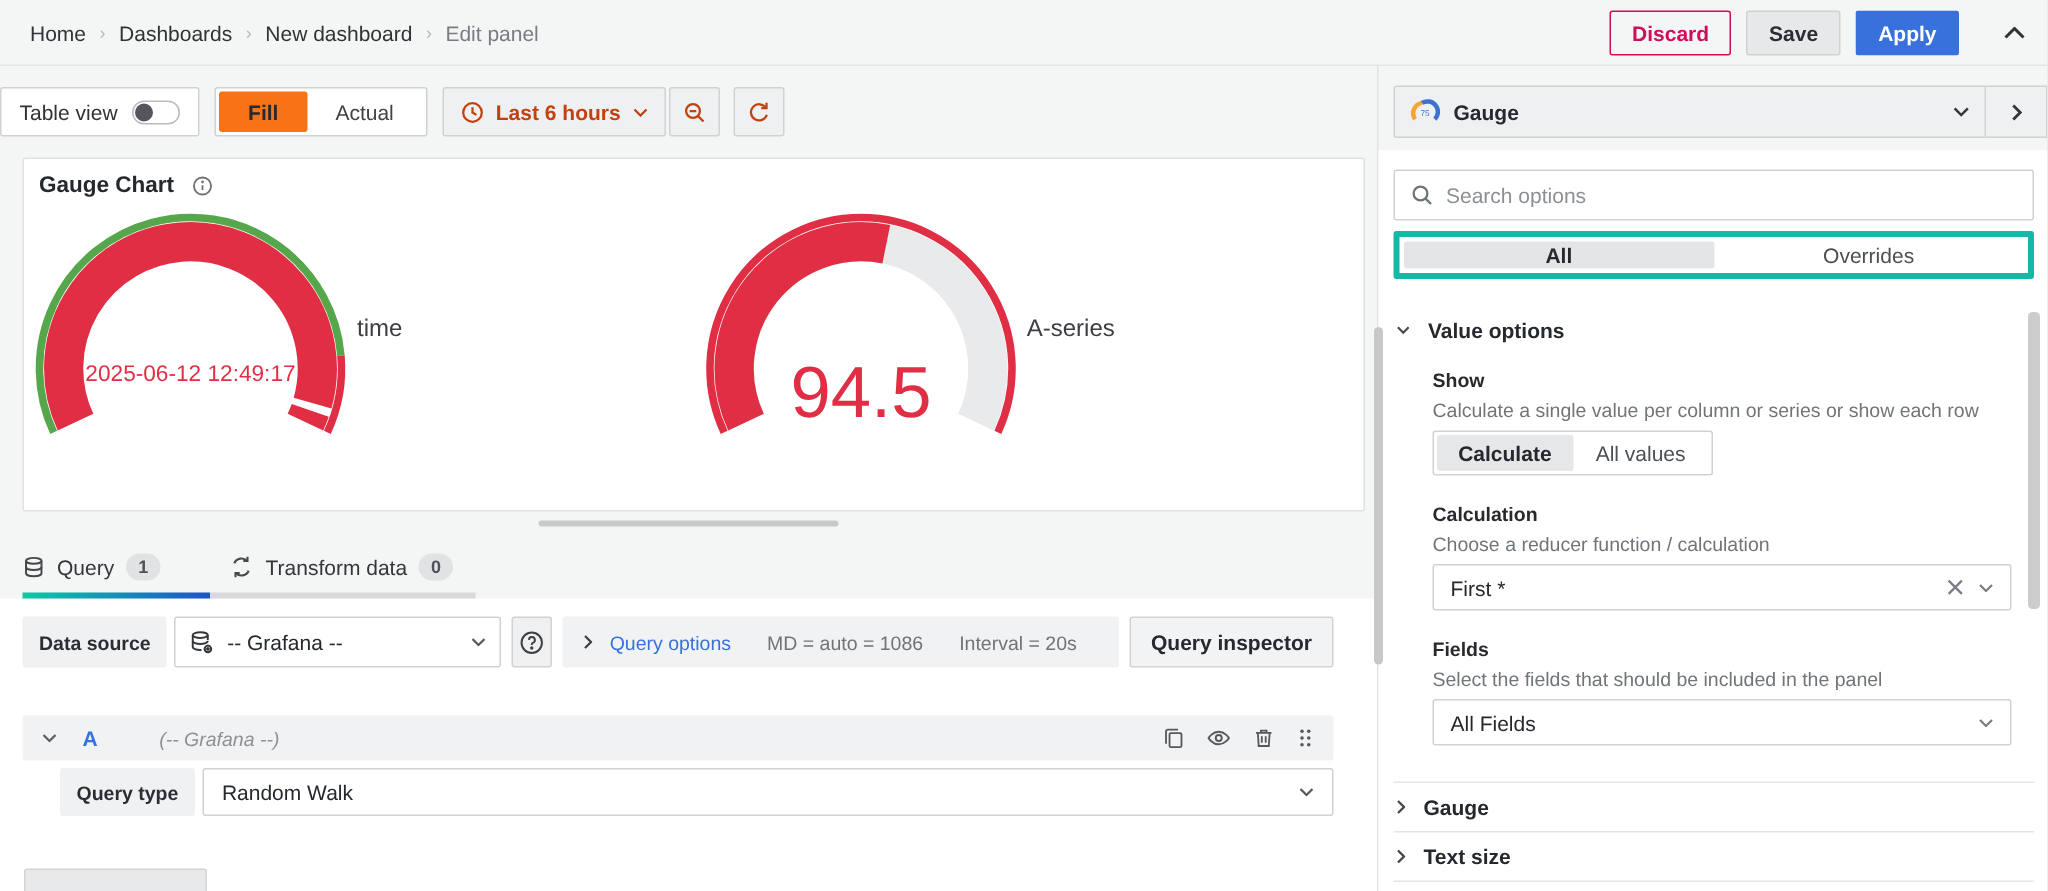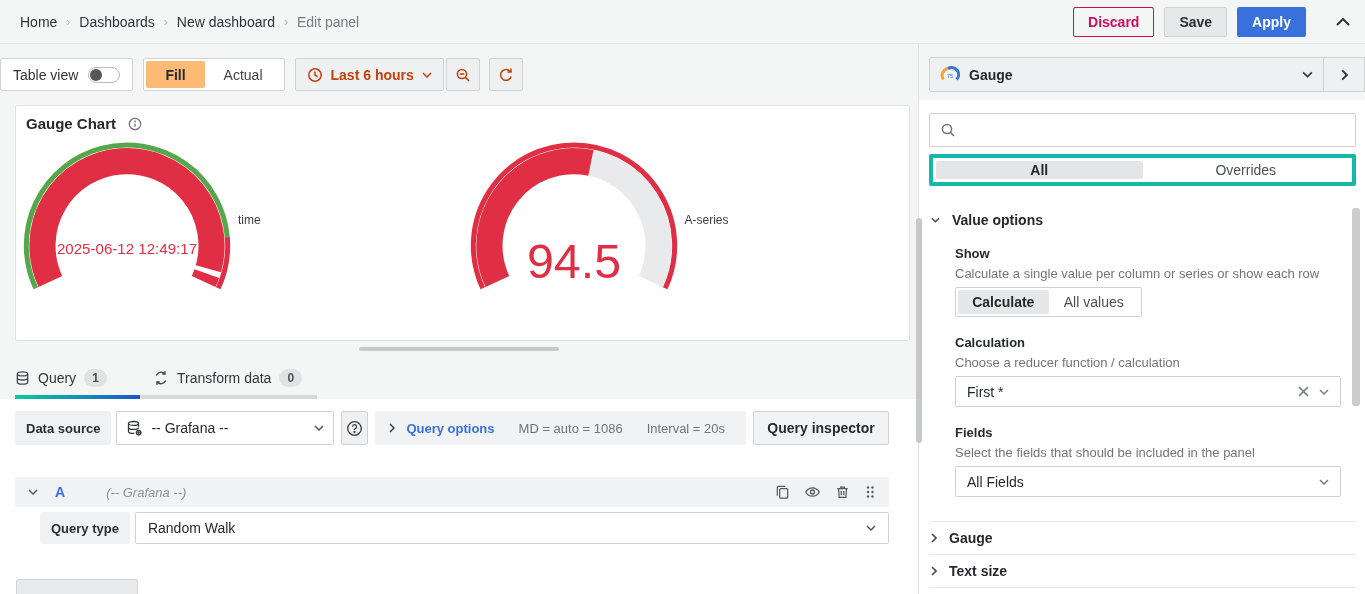--- a/index.html
+++ b/index.html
@@ -36,36 +36,36 @@
   .tv-box { height:33px; background:#fff; border:1px solid #d0d2d4; border-radius:2px;
             display:flex; align-items:center; gap:10px; padding:0 12px; cursor:pointer; }
   .tv-label { color:#2f3337; }
   .toggle { width:32px; height:16px; border:1px solid #b9bbbe; border-radius:9px; background:#fff; position:relative; }
   .toggle::after { content:""; position:absolute; left:1px; top:1px; width:12px; height:12px;
                    border-radius:50%; background:#53575c; }
   .seg-group { height:33px; margin-left:10px; background:#fff; border:1px solid #d0d2d4; border-radius:2px;
                display:flex; align-items:center; padding:2px; }
   .seg { height:27px; padding:0 19px; display:flex; align-items:center; border-radius:2px;
          color:#3f4348; cursor:pointer; }
-  .seg.sel { background:#fdba74; font-weight:bold; color:#26292e; }
+  .seg.sel { background:#f97316; font-weight:bold; color:#26292e; }
   .tool-btn { height:33px; background:#eef0f2; border:1px solid #d0d2d4; border-radius:2px;
               display:flex; align-items:center; gap:8px; padding:0 9px; color:#c2410c; cursor:pointer; }
   .time-btn { margin-left:10px; font-weight:bold; padding:0 11px; }
   .zoom-btn { margin-left:2px; width:34px; justify-content:center; }
   .refresh-btn { margin-left:9px; width:34px; justify-content:center; }
 
   
   .panel-card { margin:13px 8px 0 15px; height:236px; background:#fff; border:1px solid #e0e1e3;
                 border-radius:2px; overflow:hidden; }
   .panel-title-row { display:flex; align-items:center; gap:12px; padding:9px 0 0 10px; }
   .panel-title { font-size:15px; font-weight:bold; color:#24292e; }
   .info-ic { color:#6e7277; }
   .gauges { display:flex; margin-top:9px; }
   .gauge-half { flex:1; display:flex; flex-direction:row; align-items:center; }
-  .gauge-label { margin-top:7px; font-size:12px; color:#3b3e42; }
+  .gauge-label { margin-top:7px; font-size:16px; color:#3b3e42; }
   .gv-val { font-weight:500; }
 
   
   .drag-handle { width:200px; height:4px; border-radius:2px; background:#c7c9cc; margin:6px auto 0; cursor:row-resize; }
   .tabs { margin:10px 0 0 15px; display:flex; }
   .tab { height:34px; display:flex; align-items:center; gap:8px; color:#33373c; cursor:pointer; position:relative; }
   .tab-query { width:125px; }
   .tab-transform { width:177px; padding-left:13px; }
   .tab::after { content:""; position:absolute; left:0; right:0; bottom:-4px; height:4px; }
   .tab-query::after { background:linear-gradient(90deg,#0ec9a2,#1f54c8); }
@@ -80,21 +80,21 @@
   .mini-label { background:#f0f1f3; border-radius:2px; font-size:13px; font-weight:bold;
                 color:#2a2e33; display:flex; align-items:center; padding:0 11px; height:100%; }
   .ds-select { width:218px; margin-left:5px; height:100%; background:#fff; border:1px solid #cfd1d3;
                border-radius:2px; display:flex; align-items:center; gap:8px; padding:0 9px; cursor:pointer; }
   .ds-select .txt { flex:1; color:#24292e; }
   .help-btn { width:27px; height:100%; margin-left:7px; background:#eef0f2; border:1px solid #d0d2d4;
               border-radius:2px; display:flex; align-items:center; justify-content:center; color:#3c4045; cursor:pointer; }
   .qopts-bar { flex:1; margin-left:7px; height:100%; background:#f1f2f4; border-radius:2px;
                display:flex; align-items:center; padding:0 14px; gap:24px; }
   .qopts-head { display:flex; align-items:center; gap:11px; color:#3871dc; font-size:13px;
-                font-weight:bold; cursor:pointer; }
+                font-weight:normal; cursor:pointer; }
   .qopts-head .chev { color:#3c4045; }
   .qopts-meta { font-size:13px; color:#6f7479; }
   .inspector-btn { margin-left:7px; height:100%; width:136px; background:#f2f3f5; border:1px solid #d2d3d5;
                    border-radius:2px; display:flex; align-items:center; justify-content:center;
                    font-weight:bold; color:#26292e; cursor:pointer; }
   .qrow { margin-top:32px; width:874px; height:30px; background:#f1f2f4; border-radius:2px;
           display:flex; align-items:center; padding:0 13px; }
   .qrow .chev { color:#5b5f64; cursor:pointer; }
   .qrow-ref { margin-left:17px; color:#3871dc; font-weight:bold; cursor:pointer; }
   .qrow-hint { margin-left:41px; font-size:13px; font-style:italic; color:#8d9196; }
@@ -413,20 +413,21 @@
       </div>
 
       <div class="options-card">
         <div class="search-box">
           <span class="search-ic chev">
             <svg width="16" height="16" viewBox="0 0 16 16" fill="none" stroke="currentColor" stroke-width="1.5">
                 <circle cx="7" cy="7" r="4.6"></circle>
                 <path d="M10.4 10.4L14 14"></path>
               </svg>
           </span>
+          <input type="text" placeholder="Search options" style="">
         </div>
 
         <div class="filter-tabs">
           <div class="ftab sel">All</div>
           <div class="ftab">Overrides</div>
         </div>
 
         <div class="sec-head">
           <span class="chev">
             <svg width="9" height="6" viewBox="0 0 10 6">

